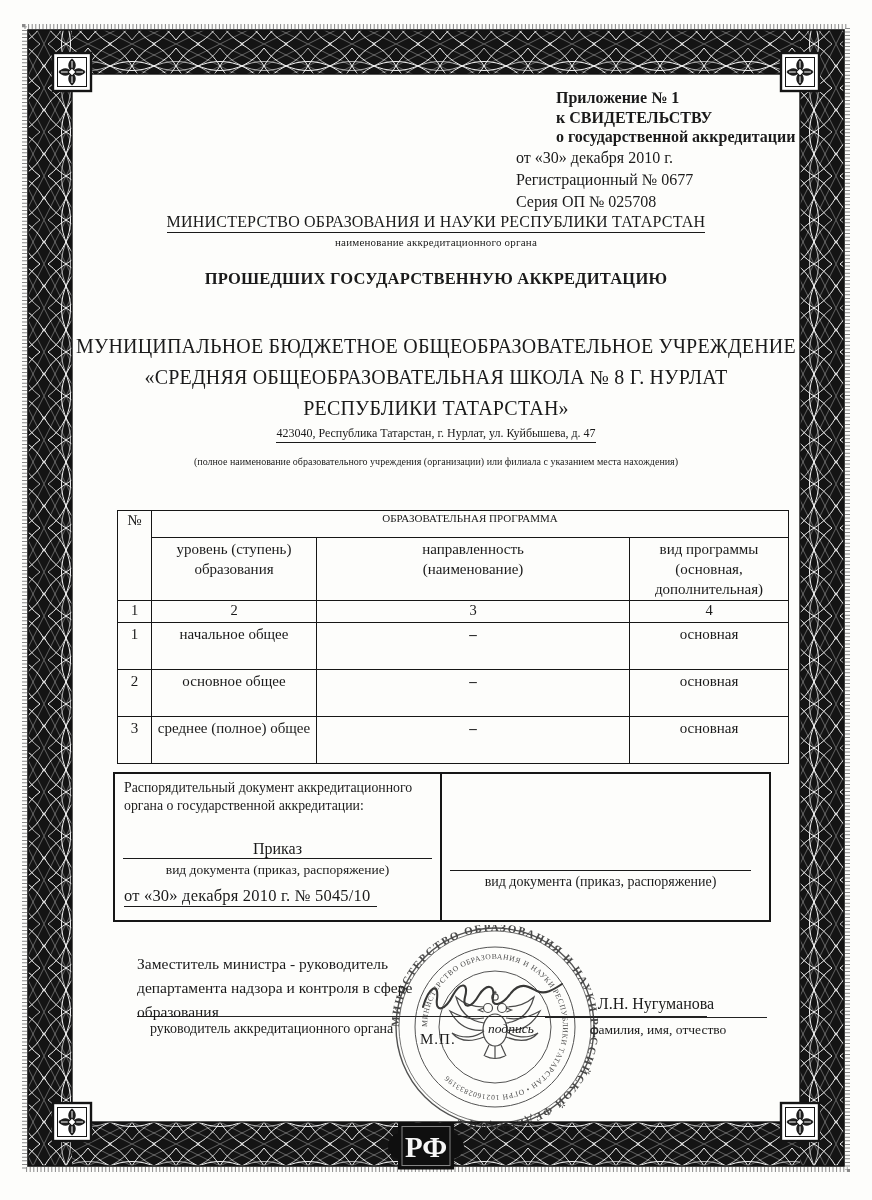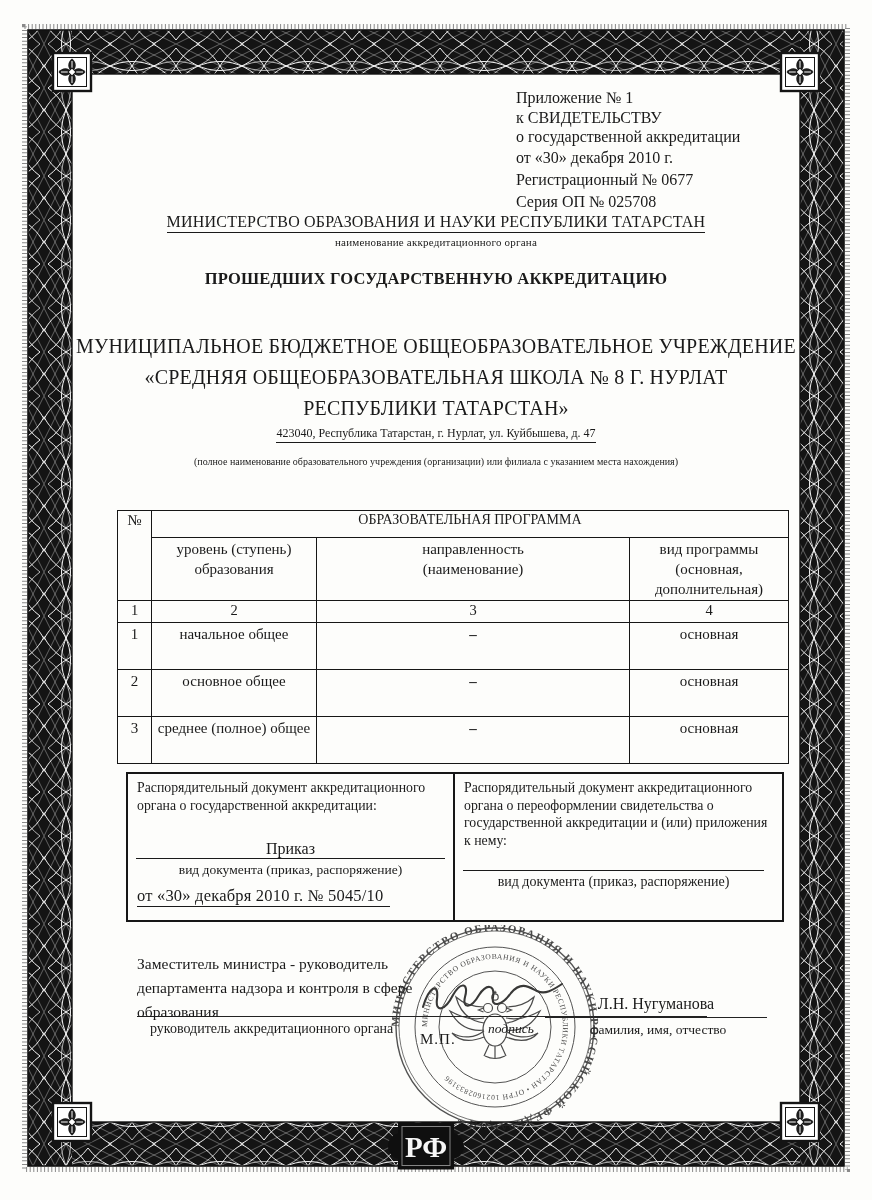--- a/index.html
+++ b/index.html
@@ -1,20 +1,20 @@
 <!DOCTYPE html>
 <html><head>
 <meta charset="utf-8">
 <style>
   html,body{margin:0;padding:0;background:#e9e9e9;}
   .page{position:relative;width:872px;height:1200px;background:#fdfdfb;
         font-family:"Liberation Serif",serif;color:#1a1a1a;overflow:hidden;margin:0 auto;}
   .abs{position:absolute;}
   .ctr{text-align:center;}
-  .b{font-weight:normal;}
+  .b{font-weight:bold;margin-left:40px;}
   .pre{white-space:pre-line;}
   
   .hdr{left:516px;top:88px;width:330px;font-size:16px;line-height:19.5px;}
   .hdr .plain{line-height:22px;}
   
   .authority{left:86px;top:213px;width:700px;font-size:16px;letter-spacing:.2px;}
   .authority .name{display:inline-block;border-bottom:1.6px solid #1a1a1a;padding-bottom:1px;text-align:center;}
   .authority .cap{font-size:11px;margin-top:3px;}
   
   .doctitle{left:86px;top:267px;width:700px;font-size:16.5px;font-weight:bold;line-height:24px;letter-spacing:.2px;}
@@ -27,21 +27,21 @@
   .tblwrap{left:117px;top:510px;}
   table.prog{border-collapse:collapse;font-size:15px;table-layout:fixed;}
   .prog td{border:1.5px solid #161616;padding:1px 3px;text-align:center;vertical-align:top;}
   .prog .c1{width:27px;} .prog .c2{width:158px;} .prog .c3{width:306px;} .prog .c4{width:152px;}
   .prog tr.h1 td{height:24px;}
   .prog tr.h2 td{height:60px;line-height:20px;}
   .prog tr.nums td{height:19px;font-size:14.5px;}
   .prog tr.data td{height:42px;padding-top:3px;}
   .dash{font-weight:bold;}
   
-  .boxes{left:113px;top:772px;width:654px;height:146px;display:flex;border:2px solid #161616;font-size:13.8px;margin-left:13px;}
+  .boxes{left:113px;top:772px;width:654px;height:146px;display:flex;border:2px solid #161616;font-size:13.8px;}
   .bx{position:relative;width:50%;padding:5px 9px;box-sizing:border-box;line-height:17.5px;}
   .bx.left{border-right:2px solid #161616;}
   .doc-type-line{position:absolute;left:8px;right:8px;top:66px;text-align:center;font-size:16px;
                  border-bottom:1.4px solid #1a1a1a;padding-bottom:0px;}
   .doc-type-cap{position:absolute;left:8px;right:8px;top:87px;text-align:center;font-size:13.5px;}
   .date-num{position:absolute;left:9px;top:113px;font-size:16.5px;border-bottom:1.6px solid #1a1a1a;
             padding:0 6px 1px 0;letter-spacing:.2px;}
   .rb-line{position:absolute;left:8px;right:18px;top:96px;border-bottom:1.4px solid #1a1a1a;}
   .rb-cap{position:absolute;left:8px;right:18px;top:99px;text-align:center;font-size:14px;}
   
@@ -154,21 +154,21 @@
     <div class="abs ctr addr">
       <span class="v">423040, Республика Татарстан, г. Нурлат,  ул. Куйбышева, д. 47</span>
     </div>
     <div class="abs ctr addrcap">(полное наименование образовательного учреждения (организации) или филиала с указанием места нахождения)</div>
 
     <div class="abs tblwrap">
       <table class="prog">
         <tbody>
             <tr class="h1">
           <td class="c1" rowspan="2">№</td>
-          <td colspan="3" style="font-size:14px">ОБРАЗОВАТЕЛЬНАЯ ПРОГРАММА</td>
+          <td colspan="3" style="font-size:11px">ОБРАЗОВАТЕЛЬНАЯ ПРОГРАММА</td>
         </tr>
         <tr class="h2">
           <td class="c2 pre">уровень (ступень)
 образования</td>
           <td class="c3 pre">направленность
 (наименование)</td>
           <td class="c4 pre">вид программы
 (основная,
 дополнительная)</td>
         </tr>
@@ -201,21 +201,20 @@
     </div>
 
     <div class="abs boxes">
       <div class="bx left">
         <div>Распорядительный документ аккредитационного органа   о государственной аккредитации:</div>
         <div class="doc-type-line">Приказ</div>
         <div class="doc-type-cap">вид документа (приказ, распоряжение)</div>
         <div class="date-num">от  «30» декабря  2010 г. № 5045/10</div>
       </div>
       <div class="bx">
-        <div>Распорядительный документ аккредитационного органа о переоформлении свидетельства о государственной аккредитации  и  (или) приложения к нему:</div>
         <div class="rb-line"></div>
         <div class="rb-cap">вид документа (приказ, распоряжение)</div>
       </div>
     </div>
 
     <div class="abs post-underline"></div>
     <div class="abs post">
       <div>Заместитель министра - руководитель</div>
       <div>департамента надзора и контроля в сфере</div>
       <div>образования</div>

